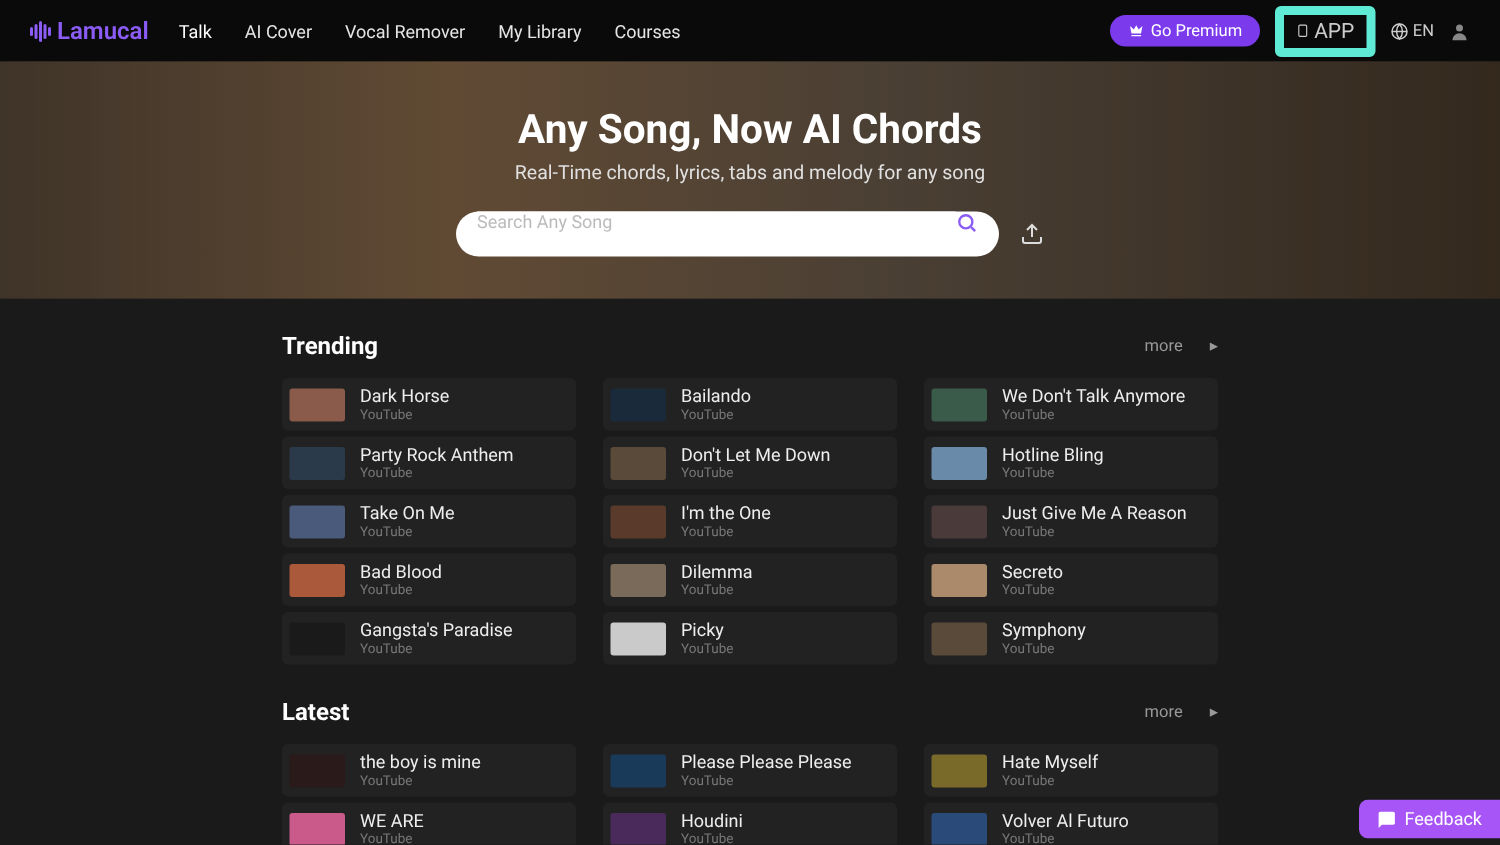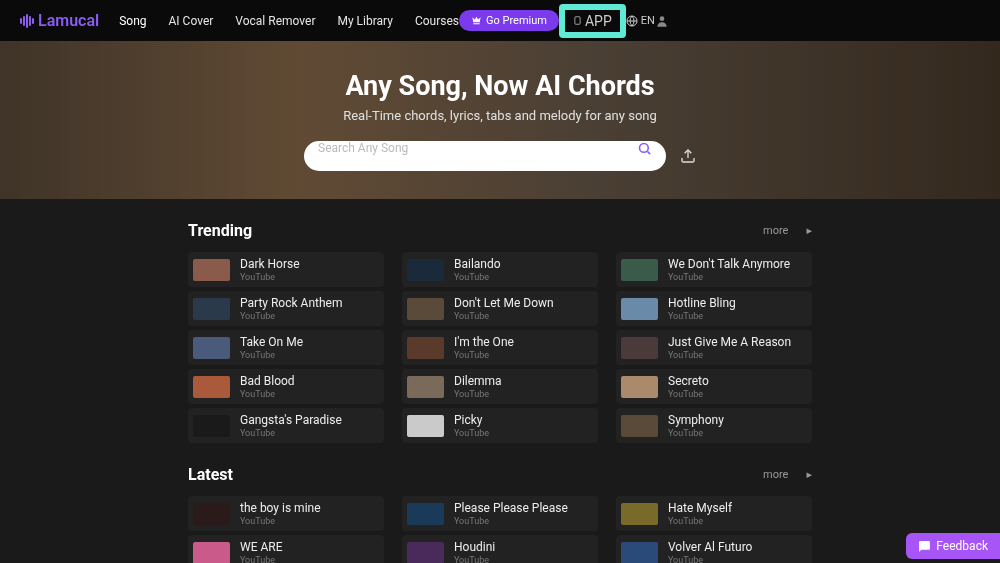--- a/index.html
+++ b/index.html
@@ -1,26 +1,26 @@
 <!DOCTYPE html>
 <html><head>
 <meta charset="utf-8">
 <style>
 *{margin:0;padding:0;box-sizing:border-box;font-family:-apple-system,BlinkMacSystemFont,"Segoe UI",Roboto,sans-serif}
 body{background:#1a1a1a;color:#fff;width:1000px;height:563px;overflow:hidden}
-.header{background:#0a0a0a;height:41px;display:flex;align-items:center;padding:0 20px;justify-content:flex-start}
+.header{background:#0a0a0a;height:41px;display:flex;align-items:center;padding:0 20px;justify-content:space-between}
 .header-left{display:flex;align-items:center;gap:20px}
 .logo{color:#8b5cf6;font-size:16px;font-weight:600;display:flex;align-items:center;gap:4px}
 .logo-icon{display:flex;align-items:center;gap:1px}
 .logo-bar{width:2px;background:#8b5cf6;border-radius:1px}
 .nav{display:flex;gap:22px}
 .nav-item{color:#e5e5e5;font-size:12px;cursor:pointer;padding:12px 0;position:relative}
 .nav-item.active{color:#fff}
 .nav-item.active:after{content:"";position:absolute;bottom:-4px;left:0;right:0;height:2px;background:#fff}
-.header-right{display:flex;align-items:center;}
+.header-right{display:flex;align-items:center;gap:10px}
 .premium-btn{background:#7c3aed;color:#fff;border:none;padding:4px 12px;border-radius:12px;font-size:11px;display:flex;align-items:center;gap:4px;cursor:pointer}
 .app-btn{background:transparent;border:6px solid #5eead4;color:#ccc;padding:3px 8px;border-radius:4px;font-size:14px;display:flex;align-items:center;gap:3px;cursor:pointer}
 .lang-btn{color:#ccc;font-size:11px;display:flex;align-items:center;gap:3px;cursor:pointer}
 .user-icon{color:#888;cursor:pointer}
 .hero{height:158px;background:linear-gradient(rgba(0,0,0,0.3),rgba(0,0,0,0.3)),linear-gradient(90deg,#5a4a3a 0%,#8a6a4a 30%,#6a5a4a 60%,#4a3a2a 100%);display:flex;flex-direction:column;align-items:center;justify-content:center;position:relative}
 .hero-title{font-size:27px;font-weight:700;margin-bottom:6px}
 .hero-subtitle{font-size:13px;color:#e0e0e0;margin-bottom:18px}
 .search-row{display:flex;align-items:center;gap:14px}
 .search-box{background:#fff;border-radius:20px;width:362px;height:30px;display:flex;align-items:flex-start;padding:0 14px;position:relative}
 .search-input{border:none;outline:none;flex:1;font-size:12px;color:#333}
@@ -48,21 +48,21 @@
       <div class="logo-icon">
         <div class="logo-bar" style="height:6px"></div>
         <div class="logo-bar" style="height:10px"></div>
         <div class="logo-bar" style="height:14px"></div>
         <div class="logo-bar" style="height:10px"></div>
         <div class="logo-bar" style="height:6px"></div>
       </div>
       <span>Lamucal</span>
     </div>
     <div class="nav" id="nav">
-        <div class="nav-item active">Song</div>
+        <div class="nav-item active">Talk</div>
         <div class="nav-item">AI Cover</div>
         <div class="nav-item">Vocal Remover</div>
         <div class="nav-item">My Library</div>
         <div class="nav-item">Courses</div>
       </div>
   </div>
   <div class="header-right">
     <button class="premium-btn">
       <svg width="11" height="11" viewBox="0 0 24 24" fill="currentColor">
           <path d="M5 16L3 5l5.5 5L12 4l3.5 6L21 5l-2 11H5zm0 2h14v2H5v-2z"></path>

